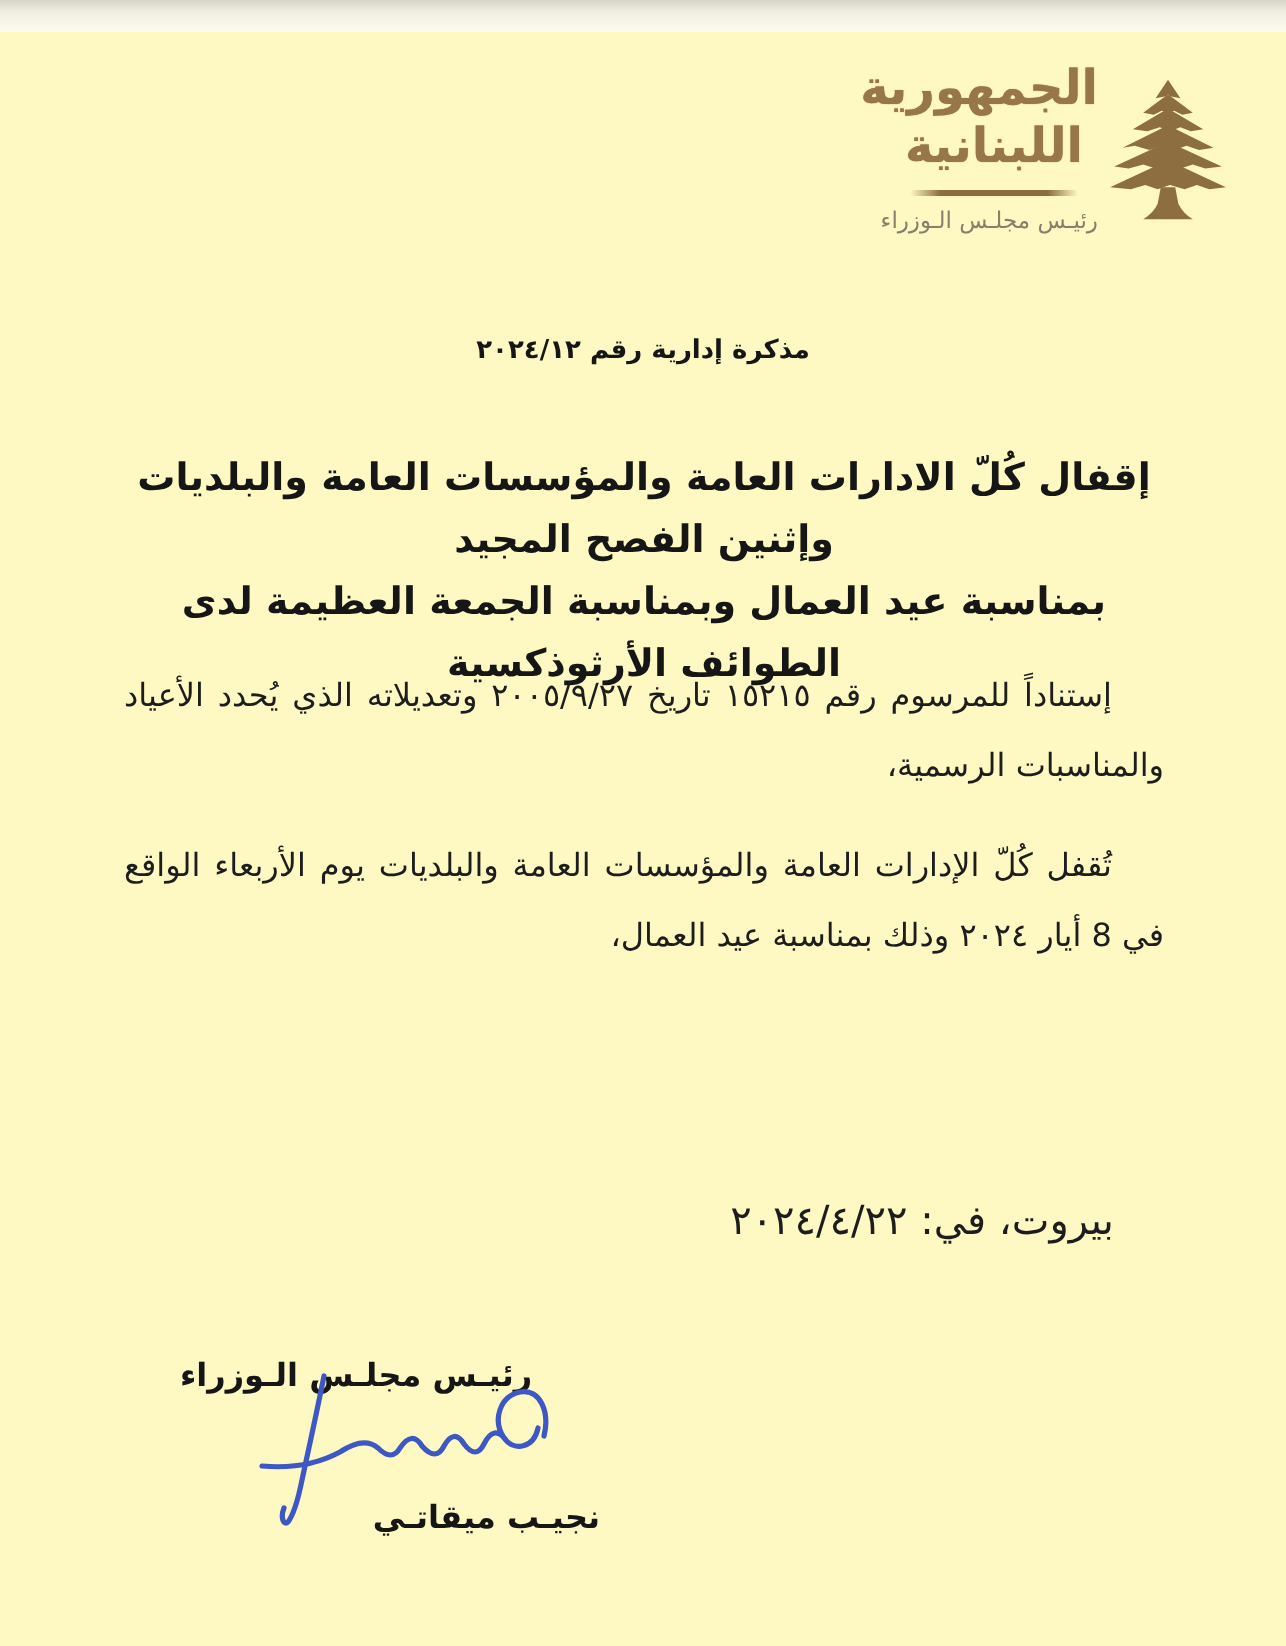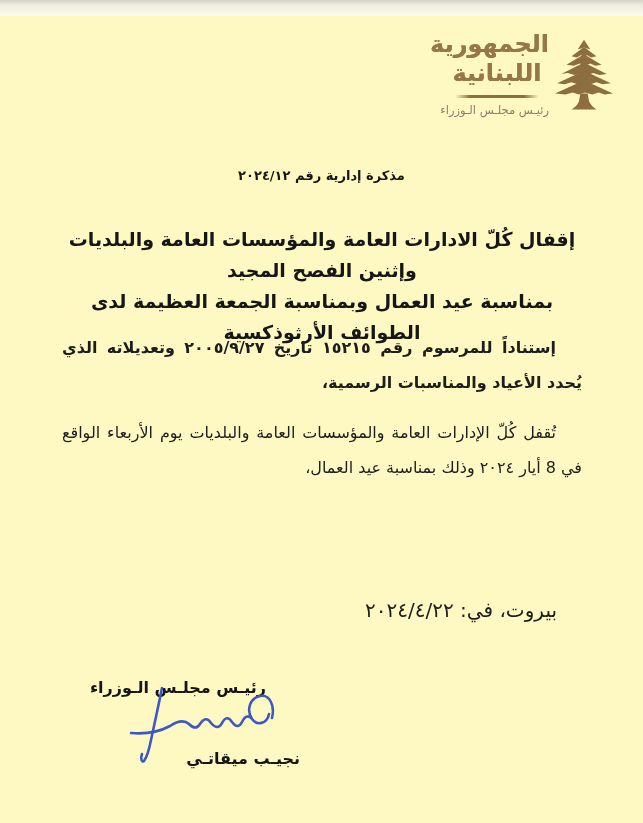--- a/index.html
+++ b/index.html
@@ -46,21 +46,21 @@
   .memo-subtitles{
     position:absolute;top:212px;left:62px;width:520px;
     direction:rtl;text-align:center;
     font-weight:bold;font-size:19px;line-height:31px;color:#161616;margin-top:12px;
   }
   .body-paragraph{
     position:absolute;left:62px;width:520px;
     direction:rtl;text-align:justify;text-indent:26px;
     font-size:16px;line-height:34.5px;color:#1d1d1d;
   }
-  .p1{top:331px;font-weight:bold;}
+  .p1{top:331px;}
   .p2{top:416px;}
   .p3{top:488px;}
   .dateline{
     position:absolute;top:598px;right:86px;
     direction:rtl;font-size:20px;color:#1d1d1d;white-space:nowrap;
   }
   
   .sig-title{
     position:absolute;top:678px;left:88px;width:180px;
     direction:rtl;text-align:center;white-space:nowrap;

